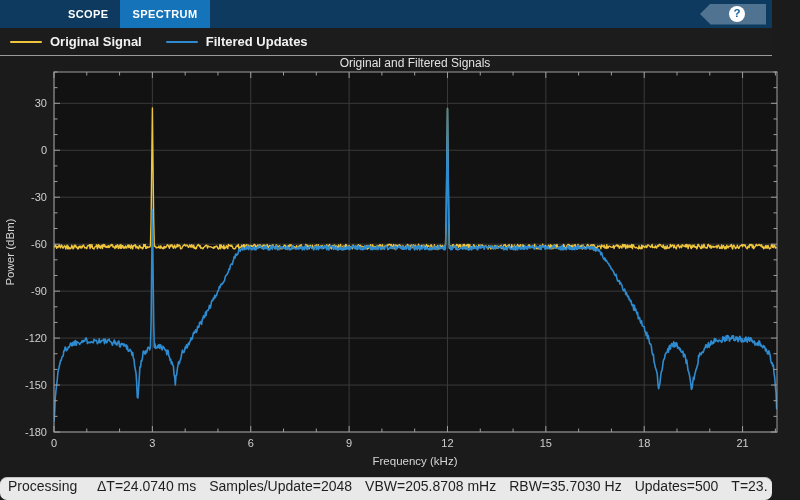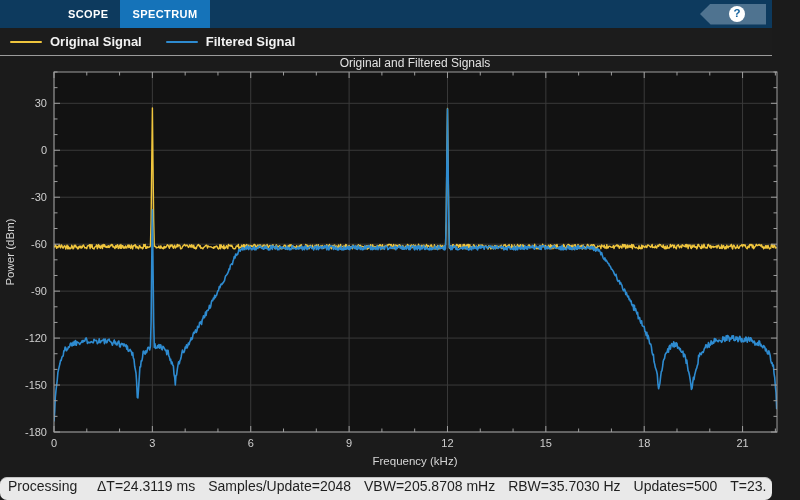--- a/index.html
+++ b/index.html
@@ -48,21 +48,21 @@
     </div>
   </div>
 
   <div class="legendbar">
     <div class="legend-item">
       <div class="legend-line" style="background: rgb(239, 197, 61);"></div>
       <span class="legend-label">Original Signal</span>
     </div>
     <div class="legend-item">
       <div class="legend-line" style="background: rgb(46, 139, 208);"></div>
-      <span class="legend-label">Filtered Signal</span>
+      <span class="legend-label">Filtered Updates</span>
     </div>
   </div>
 
   <div class="figure">
     <svg id="plot" width="800" height="421" viewBox="0 0 800 421" xmlns="http://www.w3.org/2000/svg">
       <g id="plot-layers">
           <rect x="54" y="16" width="723" height="360" fill="#121212"></rect>
           <line x1="54" y1="16" x2="54" y2="376" stroke="#3A3A3A" stroke-width="1"></line>
           <line x1="152.36734693877548" y1="16" x2="152.36734693877548" y2="376" stroke="#3A3A3A" stroke-width="1"></line>
           <line x1="250.734693877551" y1="16" x2="250.734693877551" y2="376" stroke="#3A3A3A" stroke-width="1"></line>
@@ -200,21 +200,21 @@
         </g>
       <text x="415" y="11" text-anchor="middle" font-size="12" fill="#E2E2E2">Original and Filtered Signals</text>
       <text x="415" y="409" text-anchor="middle" font-size="11.5" fill="#D5D5D5">Frequency (kHz)</text>
       <text transform="translate(14,196) rotate(-90)" text-anchor="middle" font-size="11.5" fill="#D5D5D5">Power (dBm)</text>
     </svg>
   </div>
 
   <div class="statusbar">
     <span class="status-state">Processing</span>
     <div class="status-stats">
-      <span>ΔT=24.3119 ms</span>
+      <span>ΔT=24.0740 ms</span>
       <span>Samples/Update=2048</span>
       <span>VBW=205.8708 mHz</span>
       <span>RBW=35.7030 Hz</span>
       <span>Updates=500</span>
       <span>T=23.</span>
     </div>
   </div>
 
 </div>
 

